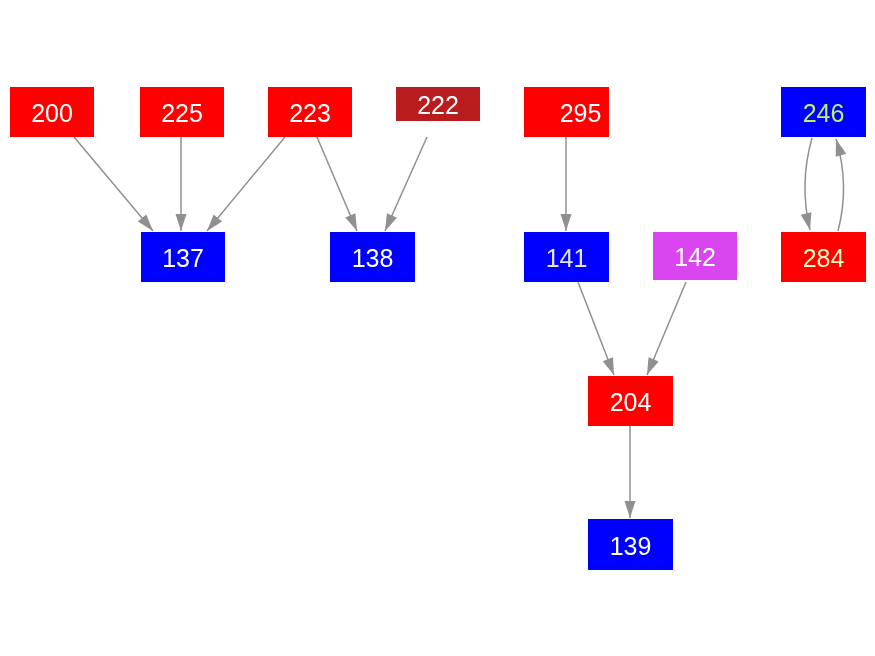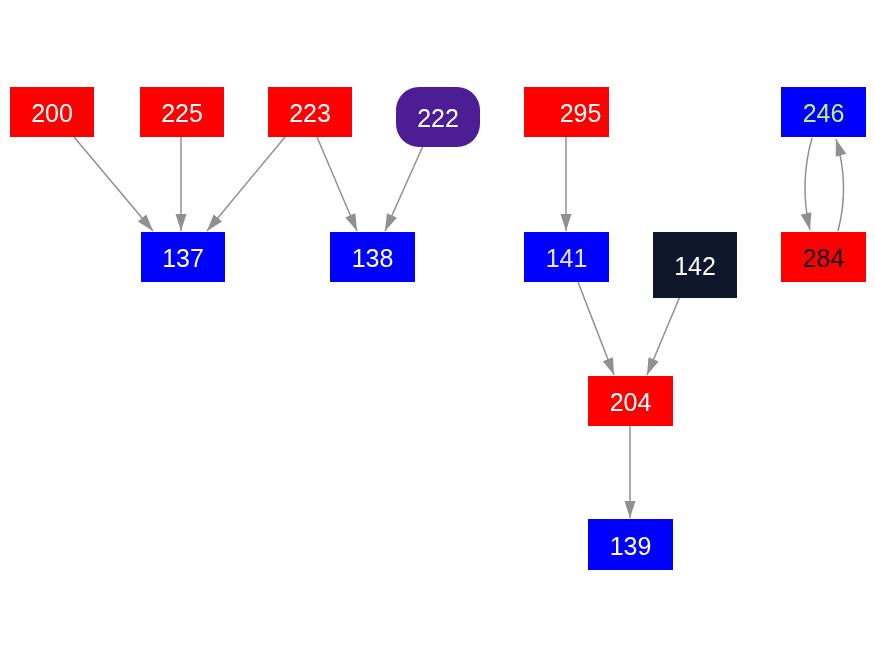--- a/index.html
+++ b/index.html
@@ -60,24 +60,24 @@
       <polygon points="630,518 624.5,501 635.5,501" fill="#909090"></polygon>
       <path d="M 812 138 Q 799 184 810 230" fill="none" stroke="#909090" stroke-width="1.5"></path>
       <polygon points="810,230 800.6970714711317,214.74531151459433 811.3954392793303,212.18700616915555" fill="#909090"></polygon>
       <path d="M 838 231 Q 850 185 836 139" fill="none" stroke="#909090" stroke-width="1.5"></path>
       <polygon points="836,139 846.2114538106646,153.66206708048574 835.6880411259472,156.86484485409542" fill="#909090"></polygon>
     </svg>
   <div>
       <div class="node" style="left: 10px; top: 87px; width: 84px; height: 50px; background: rgb(255, 0, 0); color: rgb(255, 255, 255);">200</div>
       <div class="node" style="left: 140px; top: 87px; width: 84px; height: 50px; background: rgb(255, 0, 0); color: rgb(255, 255, 255);">225</div>
       <div class="node" style="left: 268px; top: 87px; width: 84px; height: 50px; background: rgb(255, 0, 0); color: rgb(255, 255, 255);">223</div>
-      <div class="node" style="left: 396px; top: 87px; width: 84px; height: 60px; background: #4c1d95; color: rgb(255, 255, 255); border-radius: 23px;">222</div>
+      <div class="node" style="left: 396px; top: 87px; width: 84px; height: 34px; background: #b91c1c; color: rgb(255, 255, 255);">222</div>
       <div class="node" style="left: 524px; top: 87px; width: 85px; height: 50px; background: rgb(255, 0, 0); color: rgb(255, 255, 255); padding-left: 28px;">295</div>
       <div class="node" style="left: 781px; top: 87px; width: 85px; height: 50px; background: rgb(0, 0, 255); color: #bef264; text-align: center;">246</div>
       <div class="node" style="left: 141px; top: 232px; width: 84px; height: 50px; background: rgb(0, 0, 255); color: rgb(255, 255, 255);">137</div>
       <div class="node" style="left: 330px; top: 232px; width: 85px; height: 50px; background: rgb(0, 0, 255); color: rgb(255, 255, 255);">138</div>
       <div class="node" style="left: 524px; top: 232px; width: 85px; height: 50px; background: rgb(0, 0, 255); color: #e5e5e5;">141</div>
-      <div class="node" style="left: 653px; top: 232px; width: 84px; height: 66px; background: #0f172a; color: rgb(255, 255, 255);">142</div>
-      <div class="node" style="left: 781px; top: 232px; width: 85px; height: 50px; background: rgb(255, 0, 0); color: #0f172a;">284</div>
+      <div class="node" style="left: 653px; top: 232px; width: 84px; height: 48px; background: #d946ef; color: rgb(255, 255, 255);">142</div>
+      <div class="node" style="left: 781px; top: 232px; width: 85px; height: 50px; background: rgb(255, 0, 0); color: #fef9c3;">284</div>
       <div class="node" style="left: 588px; top: 376px; width: 85px; height: 50px; background: rgb(255, 0, 0); color: rgb(255, 255, 255);">204</div>
       <div class="node" style="left: 588px; top: 519px; width: 85px; height: 51px; background: rgb(0, 0, 255); color: rgb(255, 255, 255);">139</div>
     </div>
 </div>
 
 </body></html>

